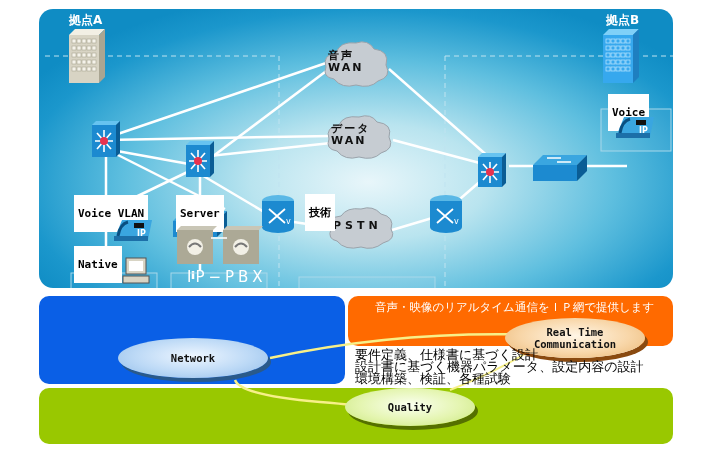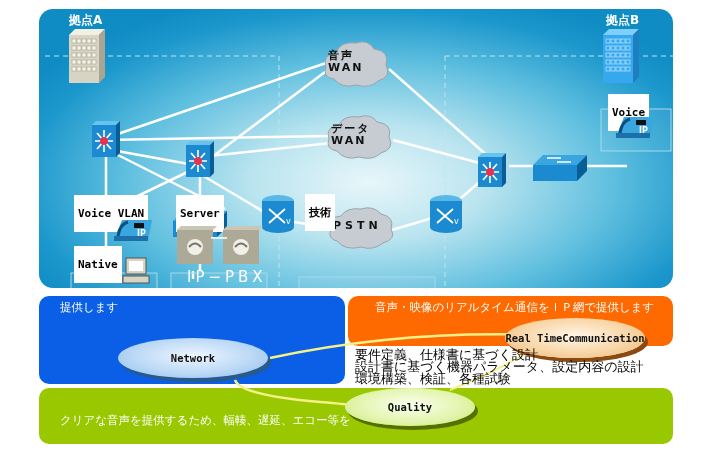--- a/index.html
+++ b/index.html
@@ -276,39 +276,37 @@
         <path d="M12 21 Q18 14 24 21" stroke="#777" stroke-width="2" fill="none"></path>
       </g>
     <line x1="34" y1="12" x2="50" y2="12" stroke="#fff" stroke-width="1.5"></line>
   </svg>
   <div class="pbx-label" style="left:148px;top:259px">IP−PBX</div>
 
 </div>
 
 <div class="box" style="left:39px;top:296px;width:306px;height:88px;background:#0a5fe6"></div>
 <div class="box-text" style="left:60px;top:300px">
-  <div>提供します</div>
 </div>
 
 <div class="box" style="left:348px;top:296px;width:325px;height:50px;background:#ff6a00"></div>
 <div class="box-text" style="left:375px;top:300px">音声・映像のリアルタイム通信をＩＰ網で提供します</div>
 
 <div class="box" style="left:39px;top:388px;width:634px;height:56px;background:#99c800"></div>
 <div class="box-text" style="left:60px;top:413px">
-  <div>クリアな音声を提供するため、輻輳、遅延、エコー等を</div>
 </div>
 
 <svg style="position:absolute;left:0;top:0" width="710" height="450">
   <path d="M270 358 Q400 330 540 335" stroke="#f7f089" stroke-width="2.5" fill="none"></path>
   <path d="M235 380 Q240 395 320 402 Q360 405 380 410" stroke="#f7f089" stroke-width="2.5" fill="none"></path>
   <path d="M450 390 Q500 370 540 345" stroke="#f7f089" stroke-width="2" fill="none"></path>
 </svg>
 
 <div class="ell" style="left:118px;top:338px;width:150px;height:40px;background:radial-gradient(ellipse at 50% 45%, #eef6ff 0%, #bcd9f6 55%, #8fbbe8 100%);box-shadow:3px 4px 0 #2a5a8a">Network</div>
-<div class="ell" style="left:505px;top:318px;width:140px;height:40px;background:radial-gradient(ellipse at 50% 45%, #fff6e6 0%, #f8d6a8 55%, #e9b470 100%);box-shadow:3px 4px 0 #8a4a10;flex-direction:row">
+<div class="ell" style="left:505px;top:318px;width:140px;height:40px;background:radial-gradient(ellipse at 50% 45%, #fff6e6 0%, #f8d6a8 55%, #e9b470 100%);box-shadow:3px 4px 0 #8a4a10;flex-direction:column">
   <div>Real Time</div>
   <div>Communication</div>
 </div>
 <div class="ell" style="left:345px;top:388px;width:130px;height:38px;background:radial-gradient(ellipse at 50% 45%, #fafff0 0%, #e4f5b0 55%, #c8e67a 100%);box-shadow:3px 4px 0 #557000">Quality</div>
 
 <div class="design-text" style="left:355px;top:349px">要件定義、仕様書に基づく設計
 設計書に基づく機器パラメータ、設定内容の設計
 環境構築、検証、各種試験</div>
 
 </body></html>

